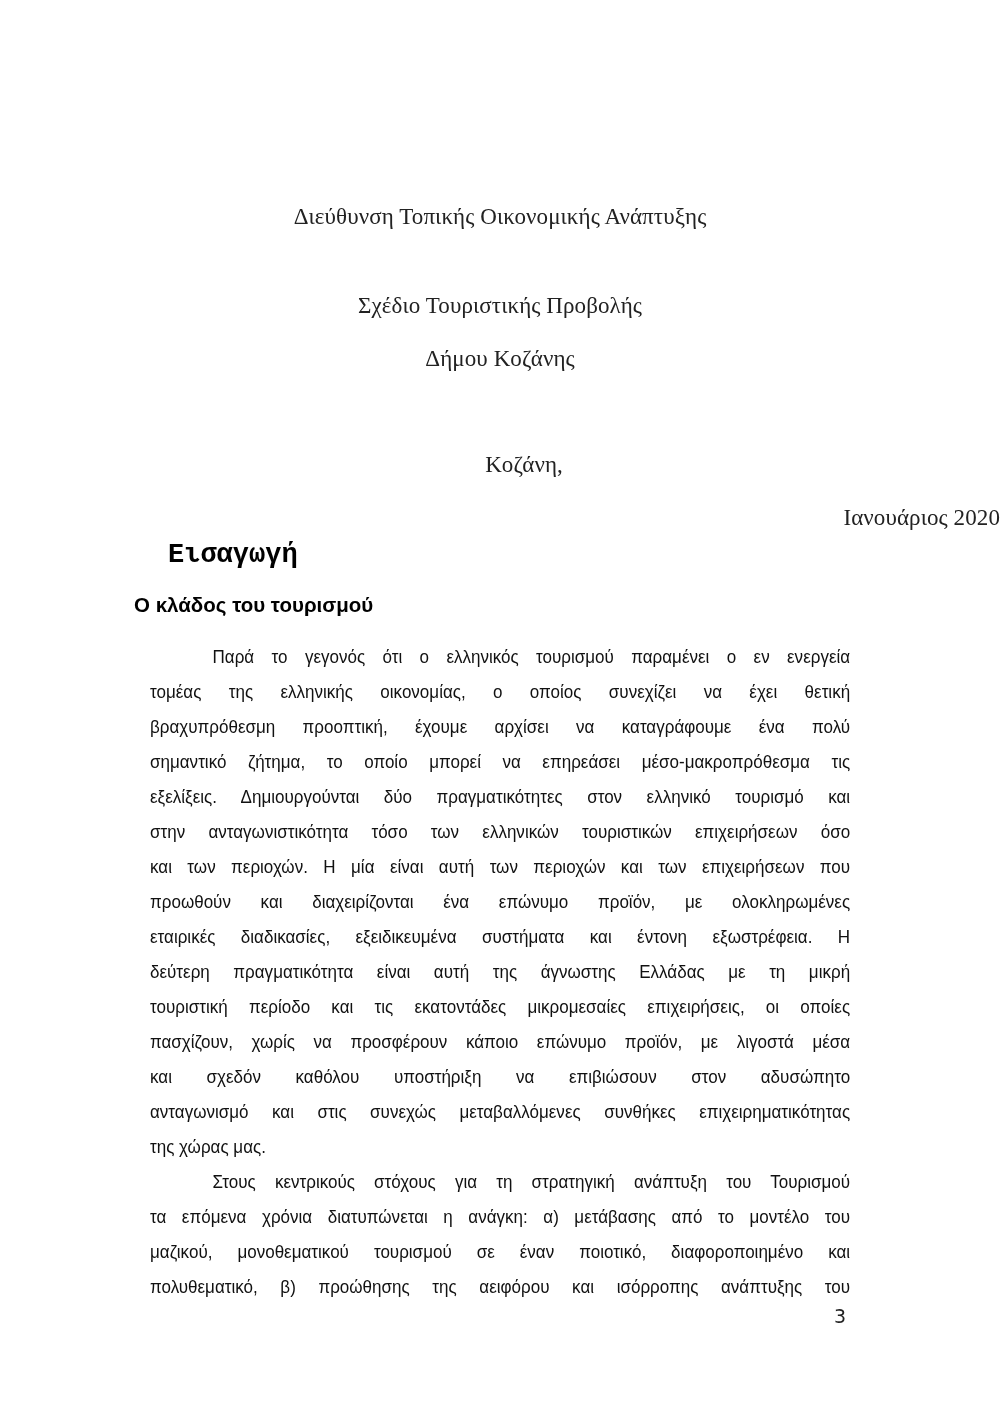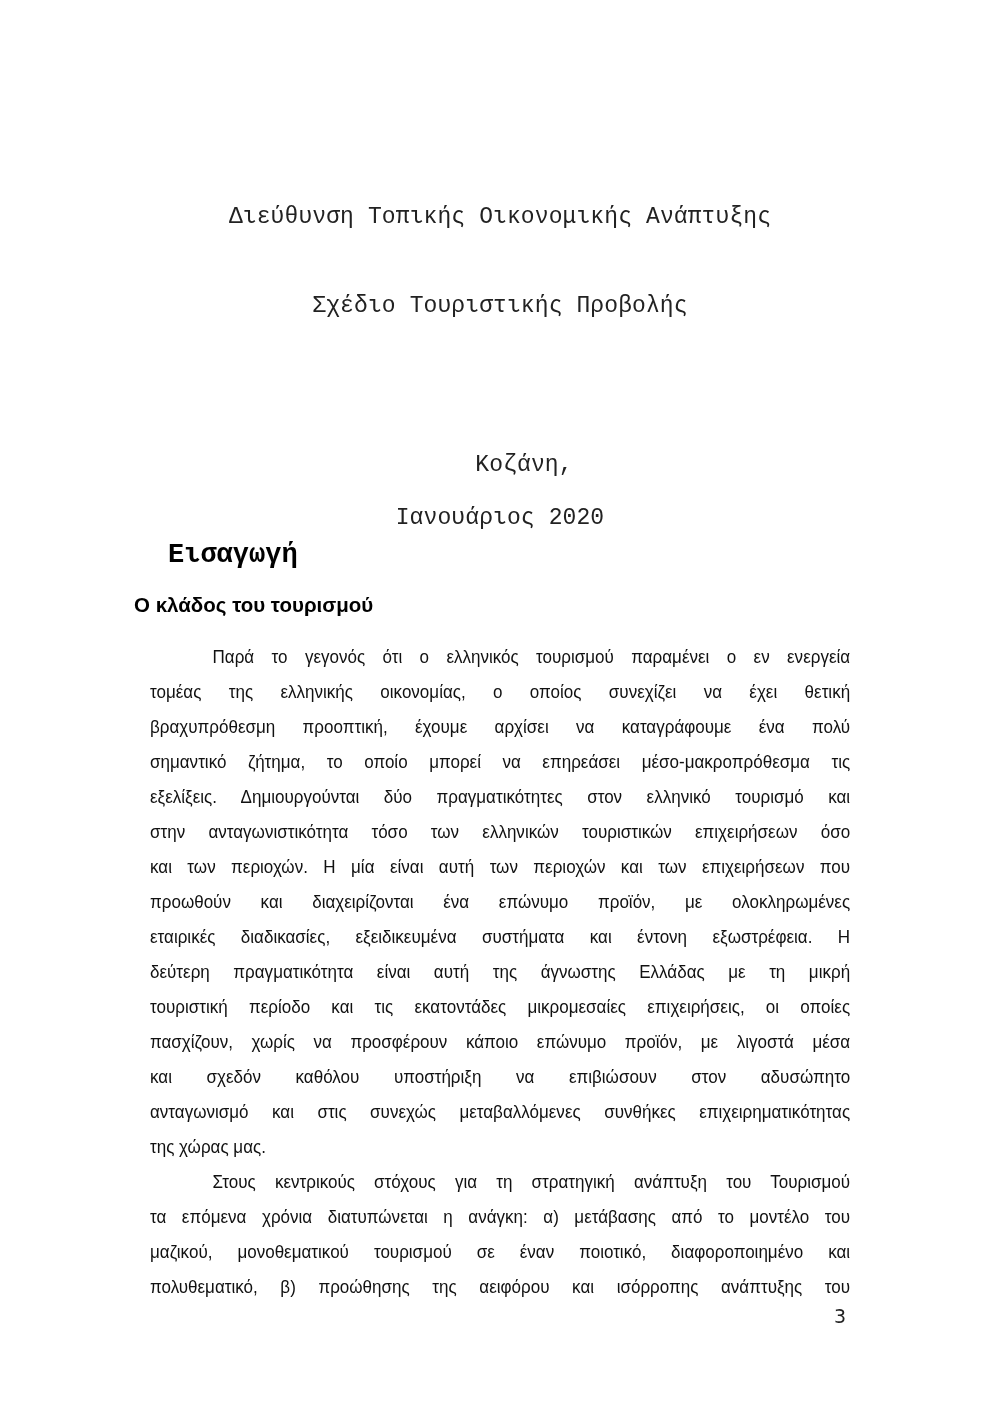--- a/index.html
+++ b/index.html
@@ -1,20 +1,20 @@
 <!DOCTYPE html>
 <html><head>
 <meta charset="utf-8">
 <style>
   html, body { margin: 0; padding: 0; background: #ffffff; }
   body { width: 1000px; height: 1413px; position: relative; overflow: hidden; color: #111; }
   .page { position: absolute; left: 0; top: 0; width: 1000px; height: 1413px; background: #fff; }
   .center-line {
     position: absolute; left: 0; width: 1000px; text-align: center;
-    font-family: Liberation Mono, monospace; font-size: 23px; color: #222; font-weight: 300;
+    font-family: Liberation Serif, serif; font-size: 23px; color: #222; font-weight: 300;
     letter-spacing: 0.1px;
   }
   .h1 {
     position: absolute; left: 168px; top: 540px;
     font-family: Liberation Mono, monospace; font-weight: bold; font-size: 27px; color: #000;
   }
   .h2 {
     position: absolute; left: 134px; top: 593px;
     font-family: "Liberation Sans", sans-serif; font-weight: bold; font-size: 20.5px; color: #000;
   }
@@ -34,22 +34,23 @@
     font-family: "DejaVu Sans", sans-serif; font-size: 19px; color: #222;
   }
 </style>
 </head>
 <body>
 
 <div class="page">
 
   <div class="center-line" style="top:204px;">Διεύθυνση Τοπικής Οικονομικής Ανάπτυξης</div>
   <div class="center-line" style="top:293px;">Σχέδιο Τουριστικής Προβολής</div>
+  <div class="center-line" style="top:346px;">Δήμου Κοζάνης</div>
   <div class="center-line" style="top:452px;padding-left:24px;">Κοζάνη,</div>
-  <div class="center-line" style="top:505px;">Ιανουάριος 2020</div>
+  <div class="center-line" style="top:505px;text-align:right;">Ιανουάριος 2020</div>
 
   <div class="h1">Εισαγωγή</div>
   <div class="h2">Ο κλάδος του τουρισμού</div>
 
   <div class="body-text" style="top:645px;">
     <div class="line indent" style="top: 0px; white-space: normal; overflow: hidden;">Παρά το γεγονός ότι ο ελληνικός τουρισμού παραμένει ο εν ενεργεία</div>
     <div class="line" style="top: 35px; white-space: normal; overflow: hidden;">τομέας της ελληνικής οικονομίας, ο οποίος συνεχίζει να έχει θετική</div>
     <div class="line" style="top: 70px; white-space: normal; overflow: hidden;">βραχυπρόθεσμη προοπτική, έχουμε αρχίσει να καταγράφουμε ένα πολύ</div>
     <div class="line" style="top: 105px; white-space: normal; overflow: hidden;">σημαντικό ζήτημα, το οποίο μπορεί να επηρεάσει μέσο-μακροπρόθεσμα τις</div>
     <div class="line" style="top: 140px; white-space: normal; overflow: hidden;">εξελίξεις. Δημιουργούνται δύο πραγματικότητες στον ελληνικό  τουρισμό και</div>

